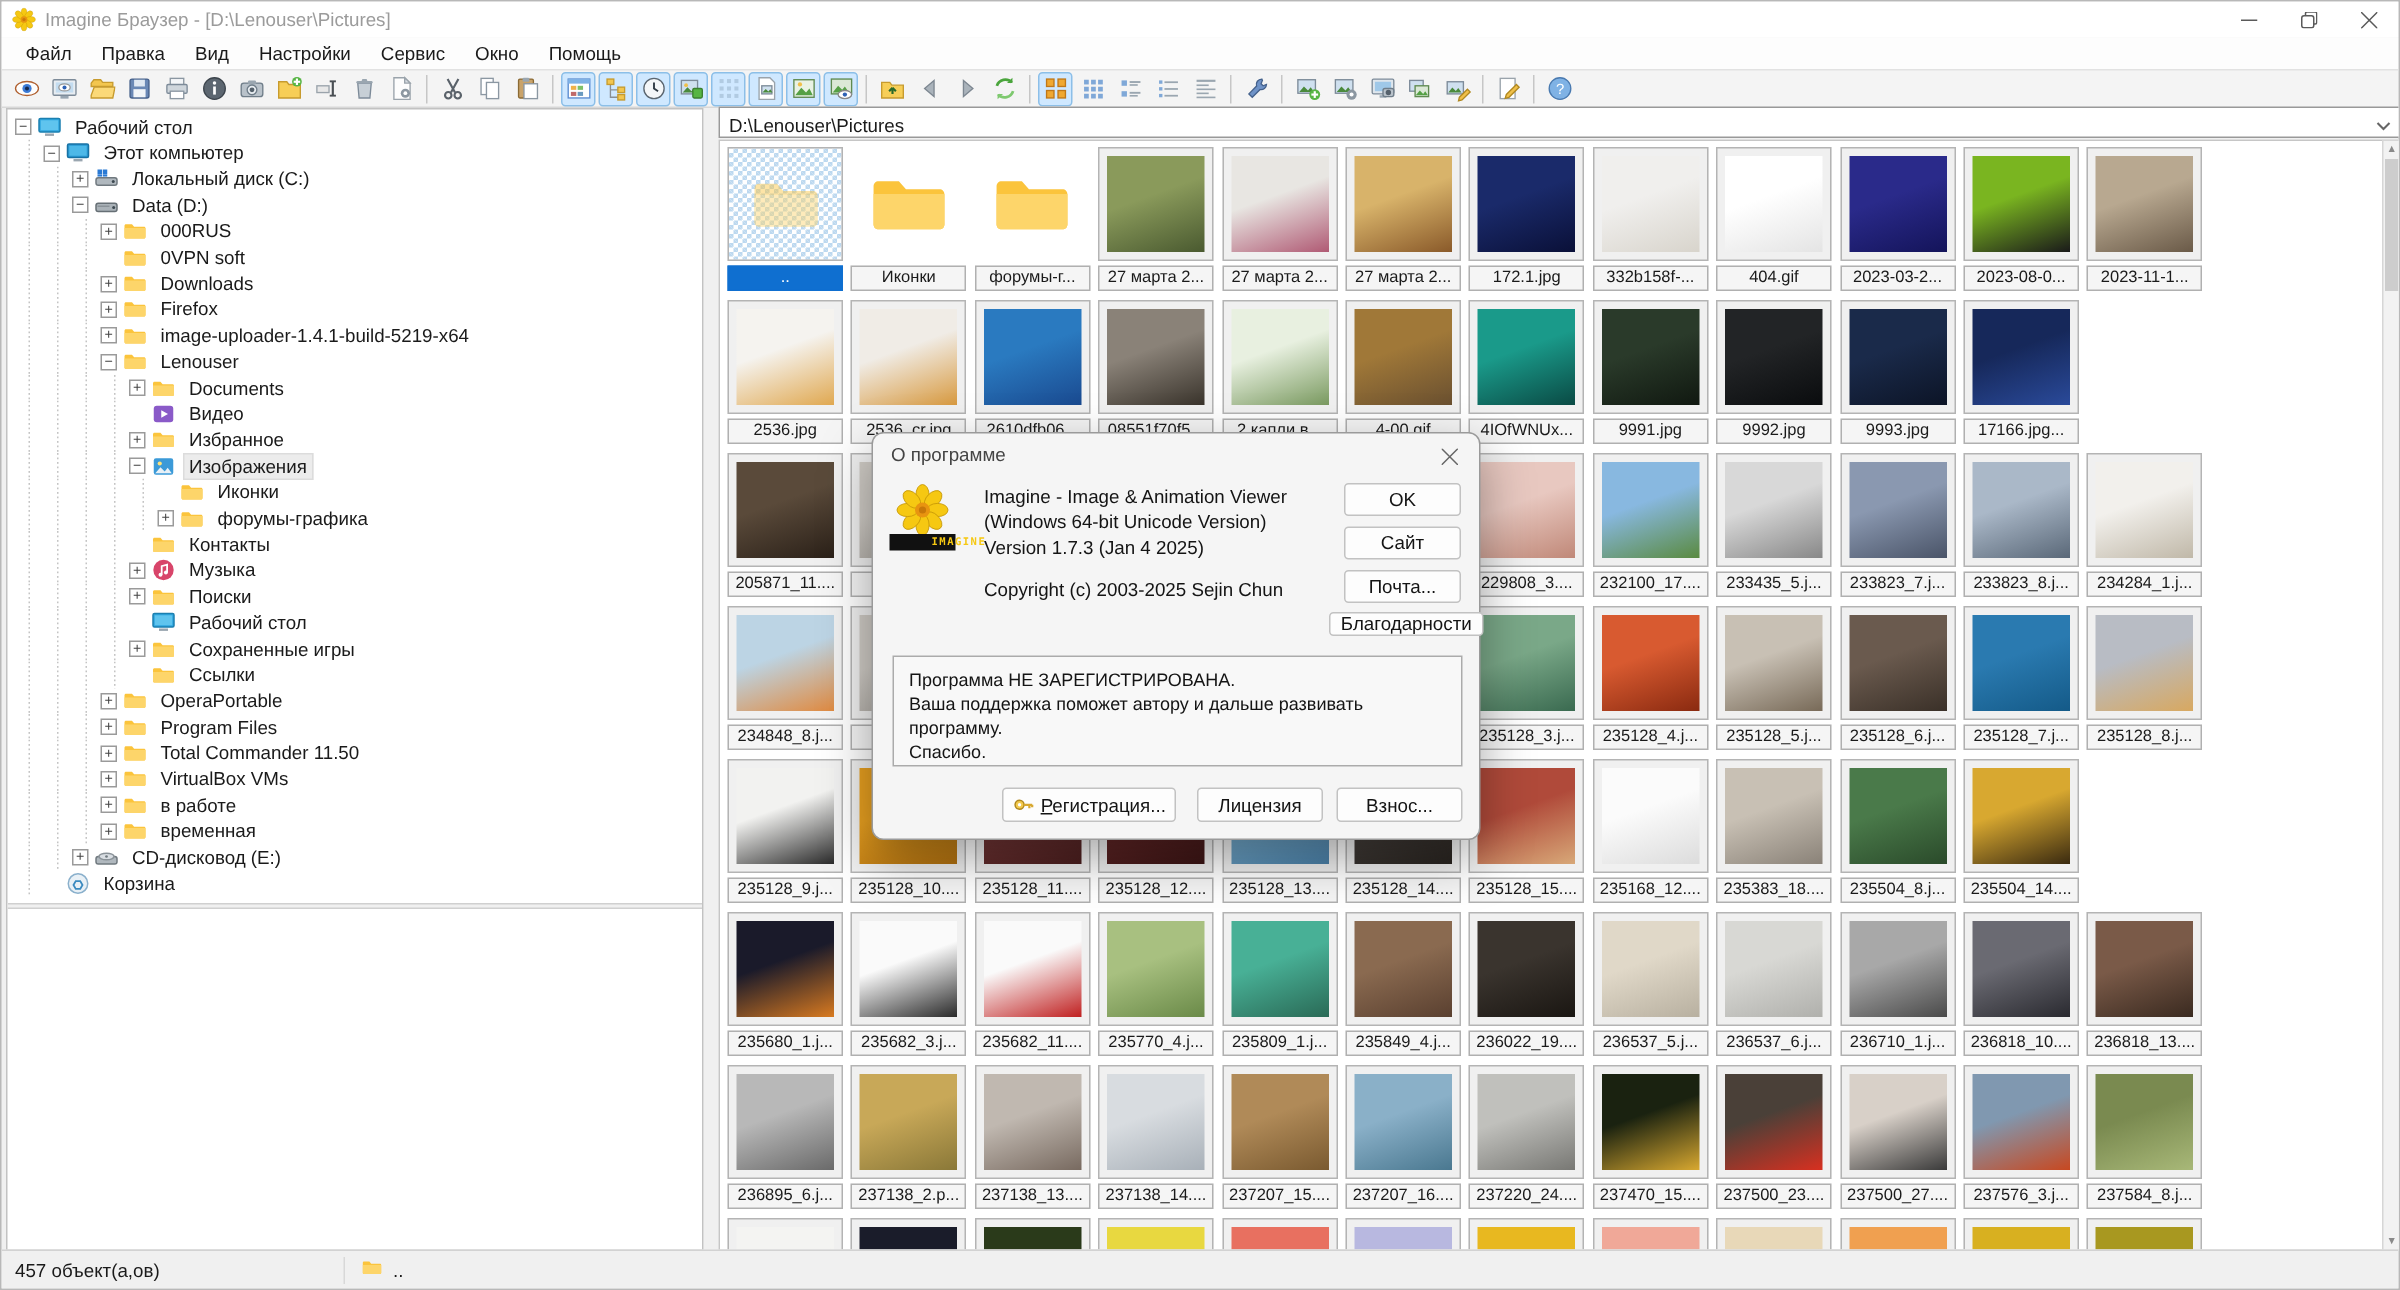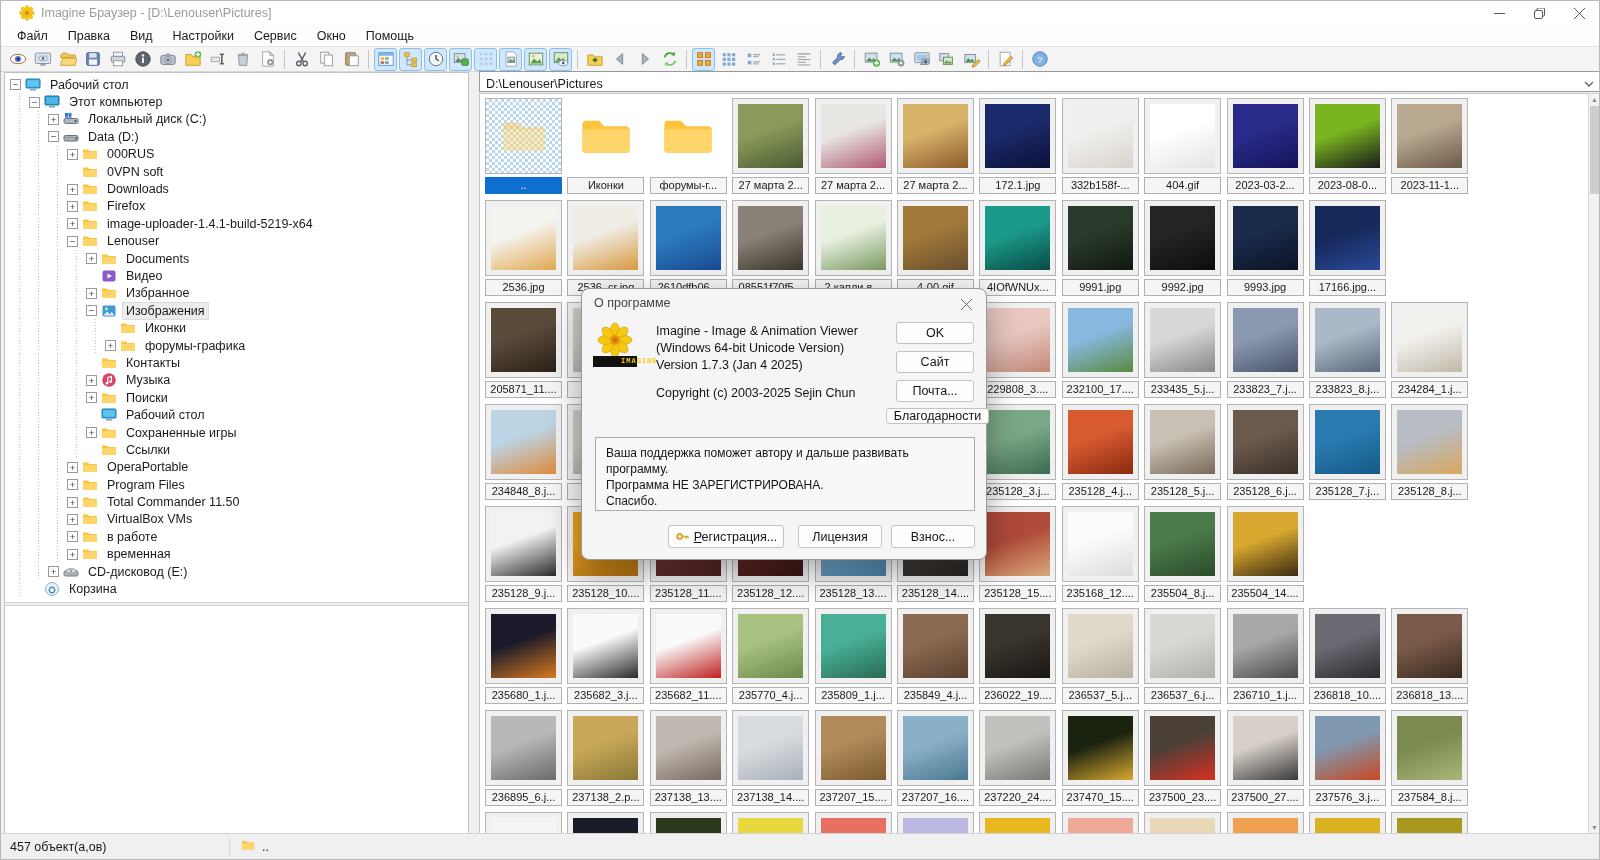--- a/index.html
+++ b/index.html
@@ -1,21 +1,21 @@
 <!DOCTYPE html>
 <html><head>
 <meta charset="utf-8">
 <style>
   * { margin:0; padding:0; box-sizing:border-box; }
   html,body { background:#e8e8e8; }
   .window { position:relative; width:1600px; height:860px; background:#f0f0f0;
     font-family:"Liberation Sans", sans-serif; font-size:12px; color:#1a1a1a; overflow:hidden;
     border:1px solid #b8b8b8; }
   
-  .titlebar { height:24px; background:#ffffff; display:flex; align-items:center; padding-left:18px; }
+  .titlebar { height:24px; background:#ffffff; display:flex; align-items:center; padding-left:7px; }
   .titlebar .app-icon { width:16px; height:16px; margin-right:6px; }
   .titlebar .title { color:#9b9b9b; font-size:12.5px; flex:1; }
   .win-controls { display:flex; height:24px; }
   .win-btn { width:40px; display:flex; align-items:center; justify-content:center; color:#5a5a5a; }
   
   .menubar { height:21px; background:#fdfdfd; display:flex; align-items:center; padding-left:6px; }
   .menu-item { padding:2px 10px; font-size:12.5px; color:#1a1a1a; }
   
   .toolbar { height:26px; background:#f4f4f4; border-top:1px solid #e2e2e2; border-bottom:1px solid #d8d8d8;
     display:flex; align-items:center; padding-left:4px; }
@@ -1258,20 +1258,26 @@
               <div class="lbl">235128_15....</div>
             </div>
             <div class="gcell">
               <div class="thumb">
                 <div class="pimg" style="background: linear-gradient(160deg, rgb(251, 251, 251) 0%, rgb(251, 251, 251) 42%, rgb(220, 220, 220) 100%);"></div>
               </div>
               <div class="lbl">235168_12....</div>
             </div>
             <div class="gcell">
               <div class="thumb">
+                <div class="pimg" style="background: linear-gradient(160deg, rgb(200, 192, 180) 0%, rgb(200, 192, 180) 42%, rgb(138, 130, 120) 100%);"></div>
+              </div>
+              <div class="lbl">235383_18....</div>
+            </div>
+            <div class="gcell">
+              <div class="thumb">
                 <div class="pimg" style="background: linear-gradient(160deg, rgb(74, 122, 74) 0%, rgb(74, 122, 74) 42%, rgb(42, 74, 42) 100%);"></div>
               </div>
               <div class="lbl">235504_8.j...</div>
             </div>
             <div class="gcell">
               <div class="thumb">
                 <div class="pimg" style="background: linear-gradient(160deg, rgb(216, 168, 48) 0%, rgb(216, 168, 48) 42%, rgb(58, 42, 16) 100%);"></div>
               </div>
               <div class="lbl">235504_14....</div>
             </div>
@@ -1519,22 +1525,22 @@
     <span class="dlg-badge">IMAGINE</span>
     <span class="dlg-line" style="top:35px">Imagine - Image &amp; Animation Viewer</span>
     <span class="dlg-line" style="top:52px">(Windows 64-bit Unicode Version)</span>
     <span class="dlg-line" style="top:69px">Version 1.7.3 (Jan  4 2025)</span>
     <span class="dlg-line" style="top:97px">Copyright (c) 2003-2025 Sejin Chun</span>
     <button class="btn" style="left:314px; top:33px;  width:78px;  height:22px;">OK</button>
     <button class="btn" style="left:314px; top:62px;  width:78px;  height:22px;">Сайт</button>
     <button class="btn" style="left:314px; top:91px;  width:78px;  height:22px;">Почта...</button>
     <button class="btn" style="left:304px; top:119px; width:103px; height:16px;">Благодарности</button>
     <div class="dlg-msg">
+      <div>Программа НЕ ЗАРЕГИСТРИРОВАНА.</div>
       <div>Ваша поддержка поможет автору и дальше развивать программу.</div>
-      <div>Программа НЕ ЗАРЕГИСТРИРОВАНА.</div>
       <div>Спасибо.</div>
     </div>
     <button class="btn" style="left:86px;  top:236px; width:116px; height:23px;">
       <span class="key-ic" id="keyIcon"><svg viewBox="0 0 16 16" width="100%" height="100%">
             <circle cx="5" cy="8" r="3.2" fill="#f2c94c" stroke="#b08820"></circle>
             <circle cx="5" cy="8" r="1.2" fill="#fff"></circle>
             <path d="M8 8h6M12 8v2.4M14 8v1.8" stroke="#d8a830" stroke-width="1.6" fill="none"></path>
           </svg></span>
       <span class="ul-first" style="display:inline-block">Регистрация...</span>
     </button>

